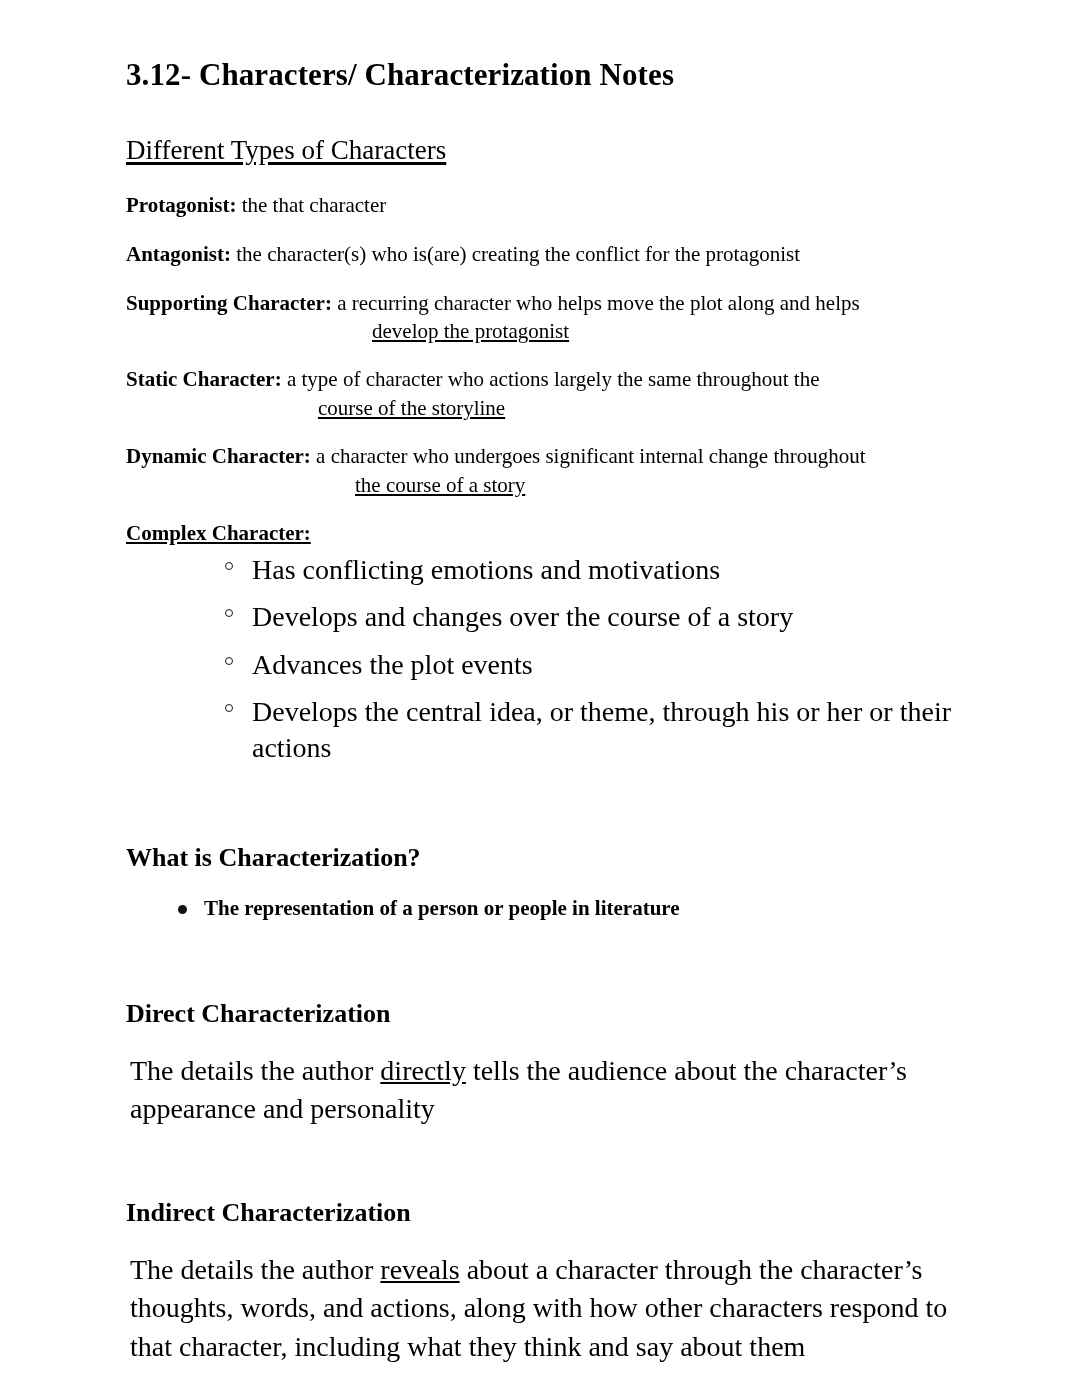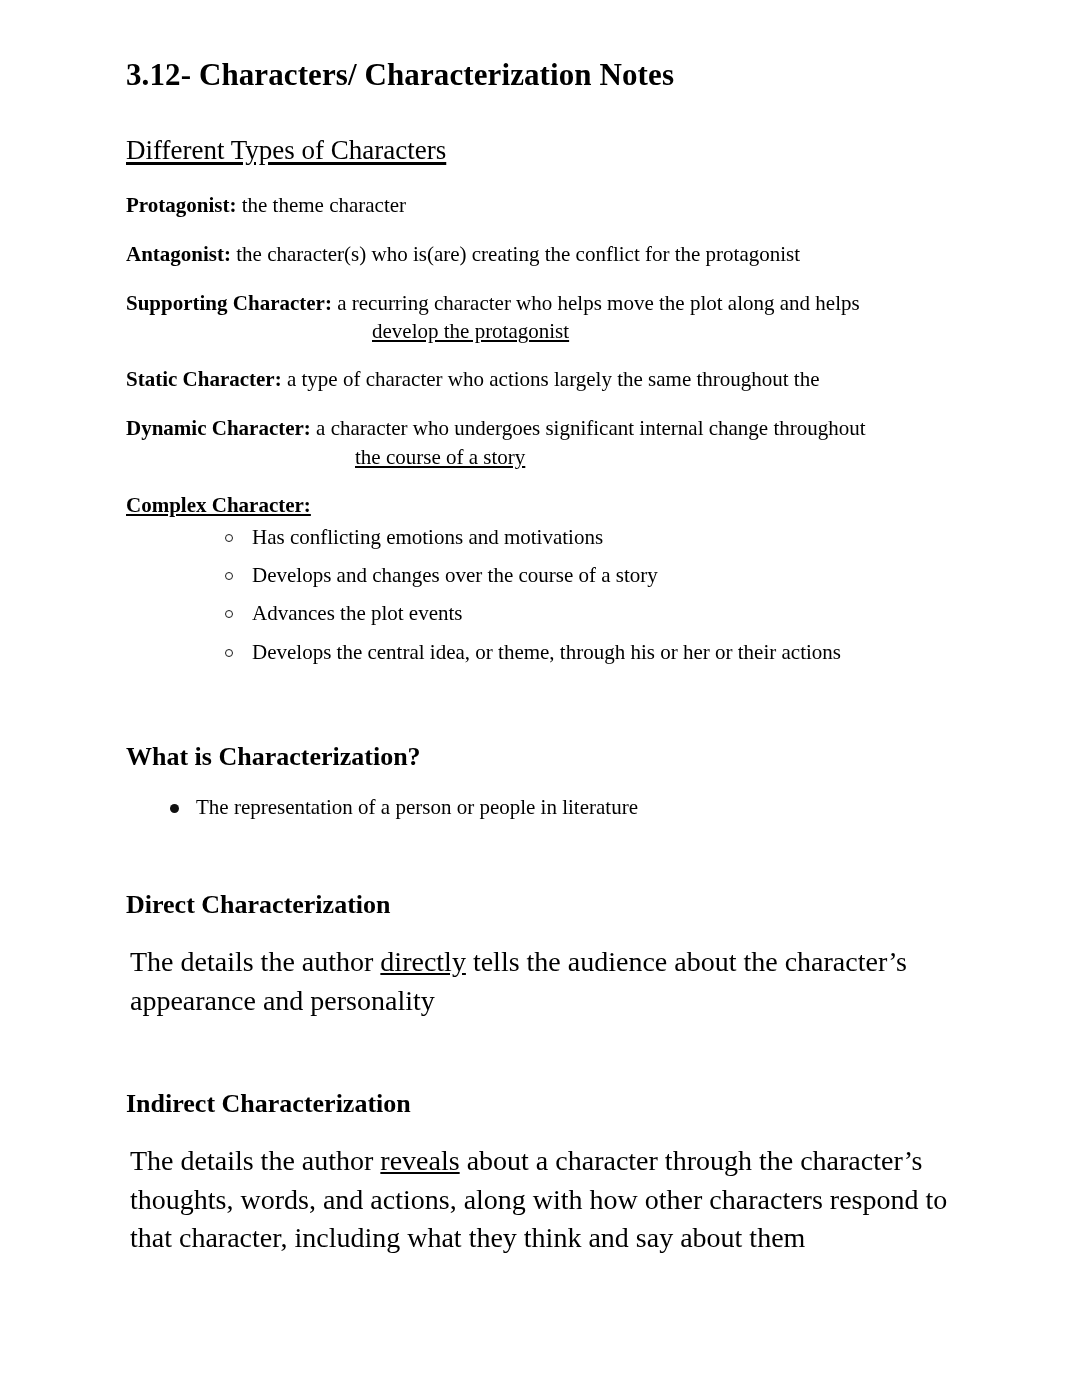--- a/index.html
+++ b/index.html
@@ -78,41 +78,42 @@
   }
 
   
   ul.hollow {
     list-style: none;
     margin: 0;
     padding: 0 0 0 99px;
   }
   ul.hollow > li {
     position: relative;
-    font-size: 21px;
+    font-size: 28px;
     line-height: 1.3;
     padding-left: 27px;
     margin: 0 0 11px 0;
   }
   ul.hollow > li::before {
     content: "";
     position: absolute;
     left: 0;
     top: 10px;
     width: 8px;
     height: 8px;
     border: 1.4px solid #1a1a1a;
     border-radius: 50%;
     box-sizing: border-box;
   }
 
   ul.solid {
     list-style: none;
-    margin: 4px;
+    margin: 12px;
     padding: 0 0 0 40px;
+    font-weight: bold;
   }
   ul.solid > li {
     position: relative;
     font-size: 21px;
     line-height: 1.3;
     padding-left: 26px;
     margin: 0;
   }
   ul.solid > li::before {
     content: "";
@@ -144,34 +145,35 @@
 <div class="page">
 
   <h1 class="doc-title">3.12- Characters/ Characterization Notes</h1>
 
   <div>
     <div>
       <h2 class="h-underlined">Different Types of Characters</h2>
     </div>
 
     <p class="def">
-      <span class="term">Protagonist:</span><span> the theme character</span>
+      <span class="term">Protagonist:</span><span> the that character</span>
     </p>
 
     <p class="def">
       <span class="term">Antagonist:</span><span> the character(s) who is(are) creating the conflict for the protagonist</span>
     </p>
 
     <p class="def">
       <span class="term">Supporting Character:</span><span> a recurring character who helps move the plot along and helps</span>
       <span class="def-cont ind-246">develop the protagonist</span>
     </p>
 
     <p class="def">
       <span class="term">Static Character:</span><span> a type of character who actions largely the same throughout the</span>
+      <span class="def-cont ind-192">course of the storyline</span>
     </p>
 
     <p class="def">
       <span class="term">Dynamic Character:</span><span>  a character who undergoes significant internal change throughout</span>
       <span class="def-cont ind-229">the course of a story</span>
     </p>
 
     <p class="def-solo">Complex Character:</p>
 
     <ul class="hollow">

